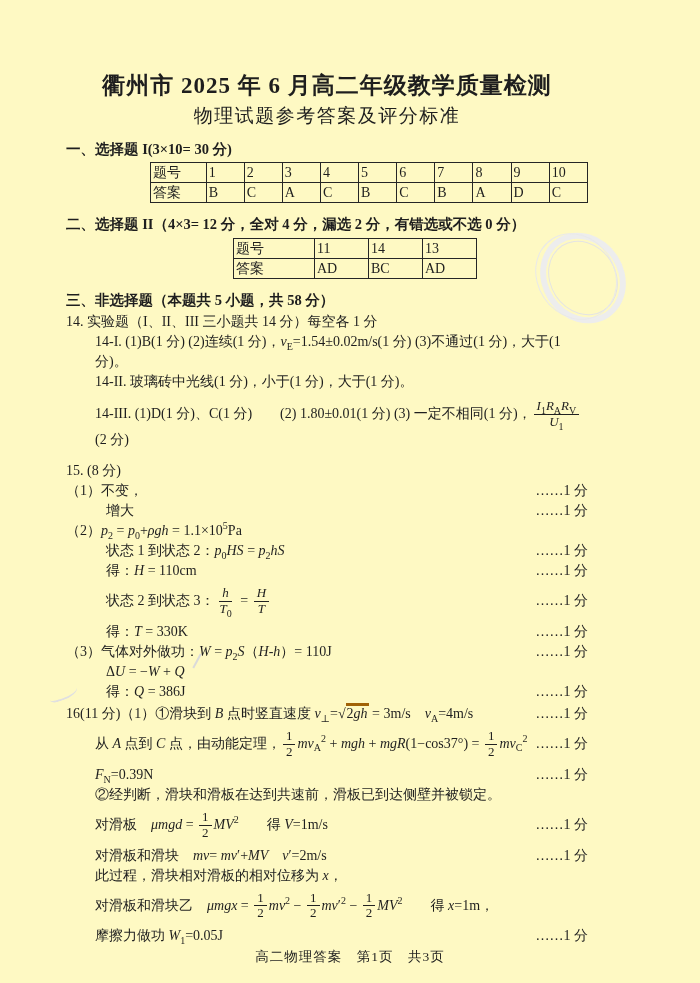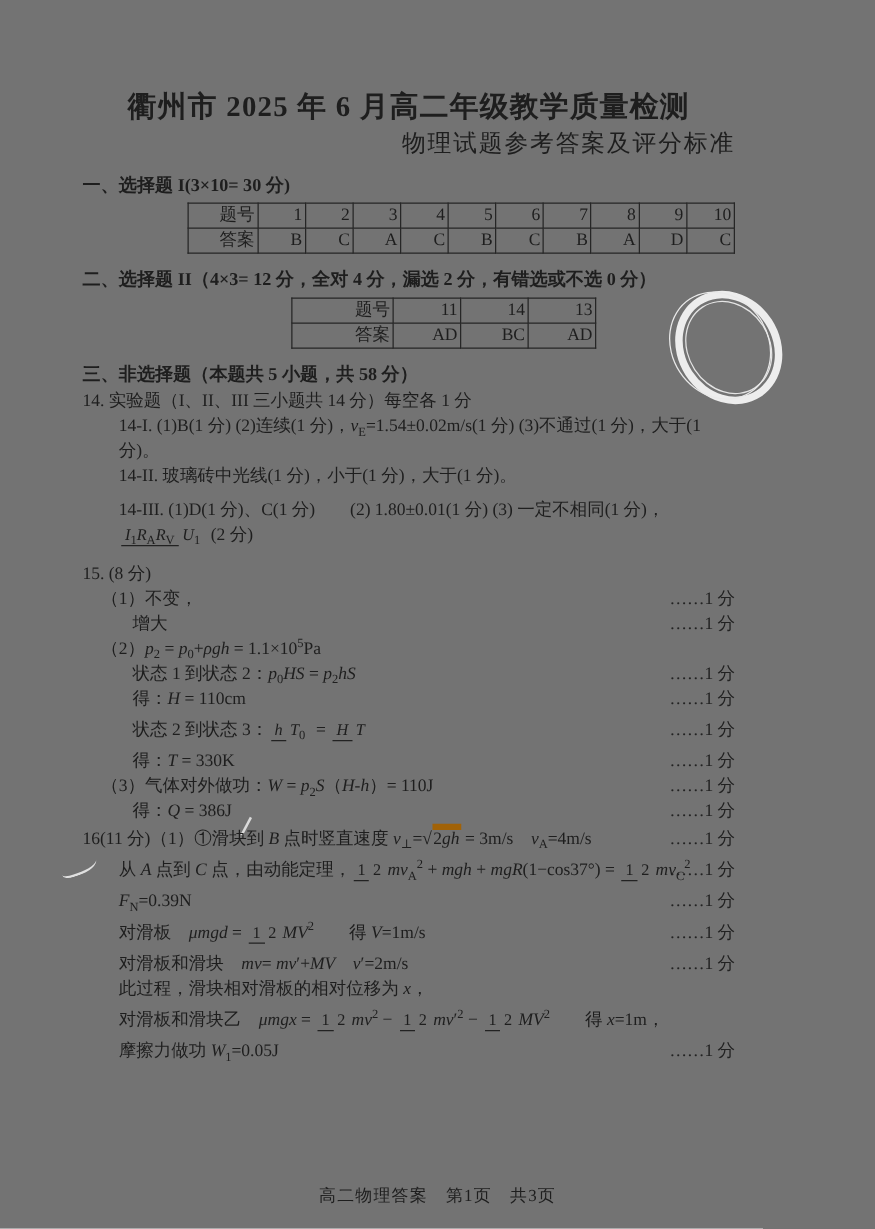--- a/index.html
+++ b/index.html
@@ -1,51 +1,51 @@
 <!DOCTYPE html>
 <html><head>
 <meta charset="utf-8">
 <style>
   html,body{margin:0;padding:0;background:#ffffff;}
   .page{
     position:relative;
     width:700px;height:983px;
-    background:#737373;
+    background:#fef9c3;
     overflow:hidden;
     font-family:"Liberation Serif","DejaVu Serif",serif;
     color:#1e1e1e;
     box-sizing:border-box;
     padding:72px 112px 0 66px;
   }
   .title{margin:0;text-align:center;font-size:23px;font-weight:bold;line-height:27px;letter-spacing:1px;}
-  .subtitle{margin:5px 0 0 0;text-align:right;font-size:19px;font-weight:normal;line-height:24px;letter-spacing:1.5px;}
+  .subtitle{margin:5px 0 0 0;text-align:center;font-size:19px;font-weight:normal;line-height:24px;letter-spacing:1.5px;}
   .sec{margin-top:11px;font-size:14.5px;font-weight:bold;line-height:20px;}
   table{border-collapse:collapse;font-size:14px;}
-  td{border:1.5px solid #262626;text-align:right;height:19px;padding:0 2px;line-height:17px;}
+  td{border:1.5px solid #262626;text-align:left;height:19px;padding:0 2px;line-height:17px;}
   .t1{margin:3px 0 4px 84px;}
   .t1 td{width:34px;}
   .t1 td.lab{width:52px;}
   .t2{margin:4px 0 4px 167px;}
   .t2 td{width:49px;}
   .t2 td.lab{width:76px;}
   .line{position:relative;font-size:14px;line-height:20px;min-height:20px;}
   .line .lt{display:inline-block;}
   .score{position:absolute;right:0;top:50%;transform:translateY(-50%);font-size:14px;white-space:nowrap;color:#222;}
-  .i1{margin-left:15px}
+  .i1{}
   .i2{margin-left:29px}
   .i3{margin-left:40px}
   .tall{padding:5px 0;}
   .tall2{padding:7px 0;}
   .mt2{margin-top:2px}.mt4{margin-top:4px}
   i{font-family:"Liberation Serif","DejaVu Serif",serif;font-style:italic;}
   sub,sup{font-size:10px;line-height:0;}
-  .fr{display:inline-flex;flex-direction:row;align-items:center;vertical-align:middle;line-height:1.15;font-size:13px;margin:0 2px;text-align:center;}
+  .fr{display:inline-flex;flex-direction:column;align-items:center;vertical-align:middle;line-height:1.15;font-size:13px;margin:0 2px;text-align:center;}
   .fr b{font-weight:normal;border-bottom:1px solid #222;padding:0 3px;display:block;}
   .fr u{text-decoration:none;padding:0 3px;display:block;}
-  .ov{border-top:5px solid #a16207;padding:0 1px;}
+  .ov{border-top:3px solid #a16207;padding:0 1px;}
   .footer{position:absolute;left:0;right:0;top:948px;text-align:center;font-size:13.5px;letter-spacing:1px;}
   
   .stain{position:absolute;left:542px;top:231px;width:70px;height:82px;
     border:6px solid #ededed;border-radius:50%;transform:rotate(-33deg);}
   .stain:before{content:"";position:absolute;left:2px;top:2px;right:2px;bottom:2px;
     border:1px solid #e4e4e4;border-radius:50%;}
   .stain:after{content:"";position:absolute;left:-9px;top:-9px;width:76px;height:88px;
     border:1px solid #e9e9e9;border-radius:50%;}
   .mark1{position:absolute;left:196px;top:653px;width:2px;height:16px;background:#dadada;transform:rotate(28deg);}
   .mark2{position:absolute;left:48px;top:686px;width:30px;height:12px;
@@ -130,31 +130,33 @@
   <div class="line i3"><span class="lt">得：<i>H</i> = 110cm</span><span class="score">……1 分</span></div>
   <div class="line i3 tall"><span class="lt">状态 2 到状态 3：<span class="fr">
           <b><i>h</i></b>
           <u><i>T</i><sub>0</sub></u>
         </span> = <span class="fr">
           <b><i>H</i></b>
           <u><i>T</i></u>
         </span></span><span class="score">……1 分</span></div>
   <div class="line i3"><span class="lt">得：<i>T</i> = 330K</span><span class="score">……1 分</span></div>
   <div class="line i1"><span class="lt">（3）气体对外做功：<i>W</i> = <i>p</i><sub>2</sub><i>S</i>（<i>H-h</i>）= 110J</span><span class="score">……1 分</span></div>
+  <div class="line i3"><span class="lt">Δ<i>U</i> = −<i>W</i> + <i>Q</i></span></div>
   <div class="line i3"><span class="lt">得：<i>Q</i> = 386J</span><span class="score">……1 分</span></div>
 
   <div class="line mt2"><span class="lt">16(11 分)（1）①滑块到 <i>B</i> 点时竖直速度 <i>v</i><sub>⊥</sub>=√<span class="ov">2<i>gh</i></span> = 3m/s　<i>v</i><sub>A</sub>=4m/s</span><span class="score">……1 分</span></div>
   <div class="line i2 tall"><span class="lt">从 <i>A</i> 点到 <i>C</i> 点，由动能定理，<span class="fr">
           <b>1</b>
           <u>2</u>
         </span><i>mv</i><sub>A</sub><sup>2</sup> + <i>mgh</i> + <i>mgR</i>(1−cos37°) = <span class="fr">
           <b>1</b>
           <u>2</u>
         </span><i>mv</i><sub>C</sub><sup>2</sup></span><span class="score">……1 分</span></div>
   <div class="line i2"><span class="lt"><i>F</i><sub>N</sub>=0.39N</span><span class="score">……1 分</span></div>
+  <div class="line i2"><span class="lt">②经判断，滑块和滑板在达到共速前，滑板已到达侧壁并被锁定。</span></div>
   <div class="line i2 tall"><span class="lt">对滑板　<i>μmgd</i> = <span class="fr">
           <b>1</b>
           <u>2</u>
         </span><i>MV</i><sup>2</sup>　　得 <i>V</i>=1m/s</span><span class="score">……1 分</span></div>
   <div class="line i2"><span class="lt">对滑板和滑块　<i>mv</i>= <i>mv</i>′+<i>MV</i>　<i>v</i>′=2m/s</span><span class="score">……1 分</span></div>
   <div class="line i2"><span class="lt">此过程，滑块相对滑板的相对位移为 <i>x</i>，</span></div>
   <div class="line i2 tall"><span class="lt">对滑板和滑块乙　<i>μmgx</i> = <span class="fr">
           <b>1</b>
           <u>2</u>
         </span><i>mv</i><sup>2</sup> − <span class="fr">

